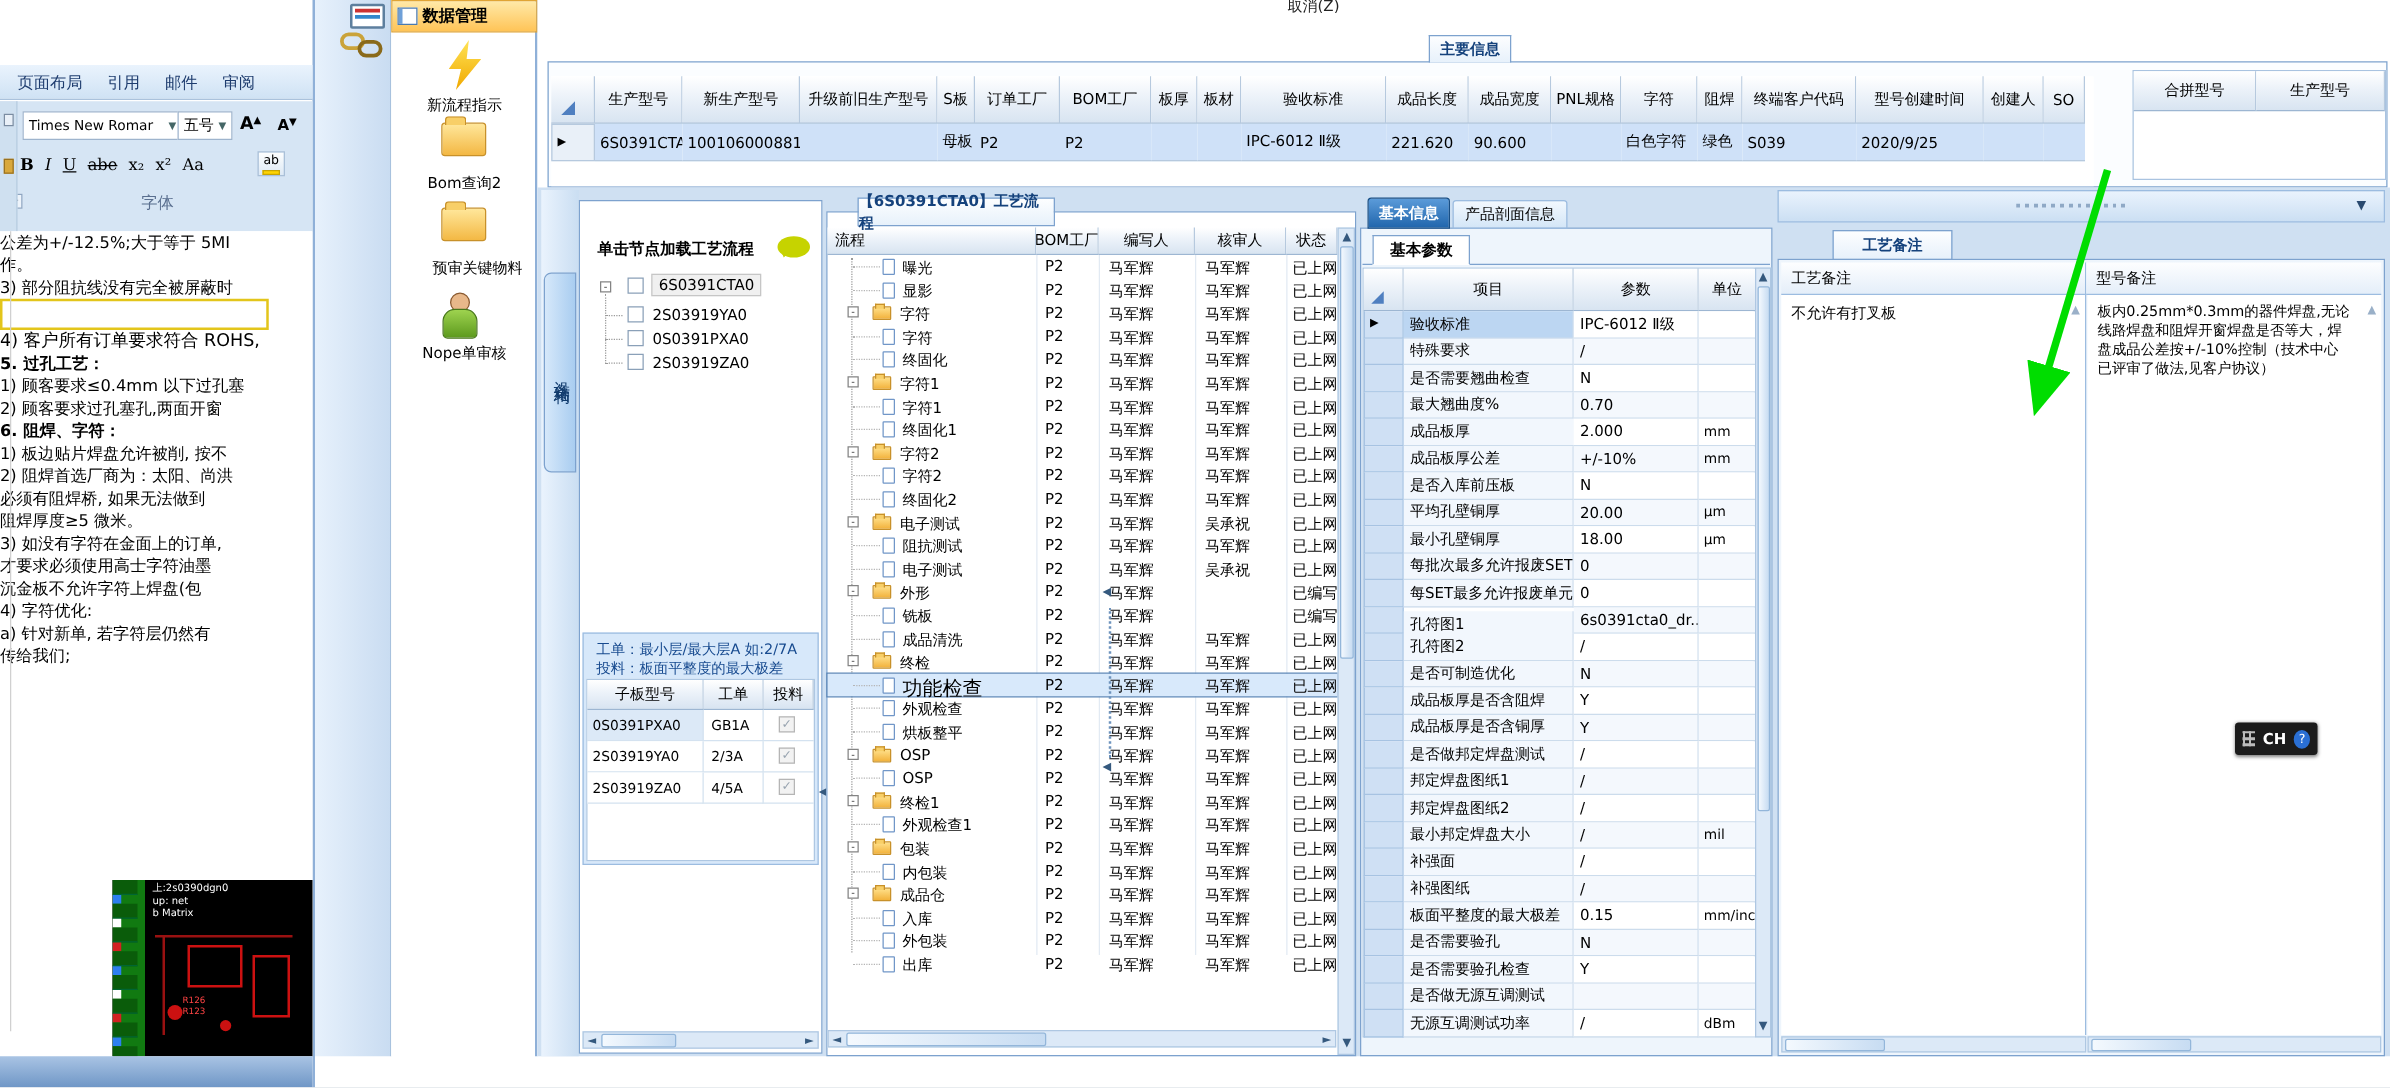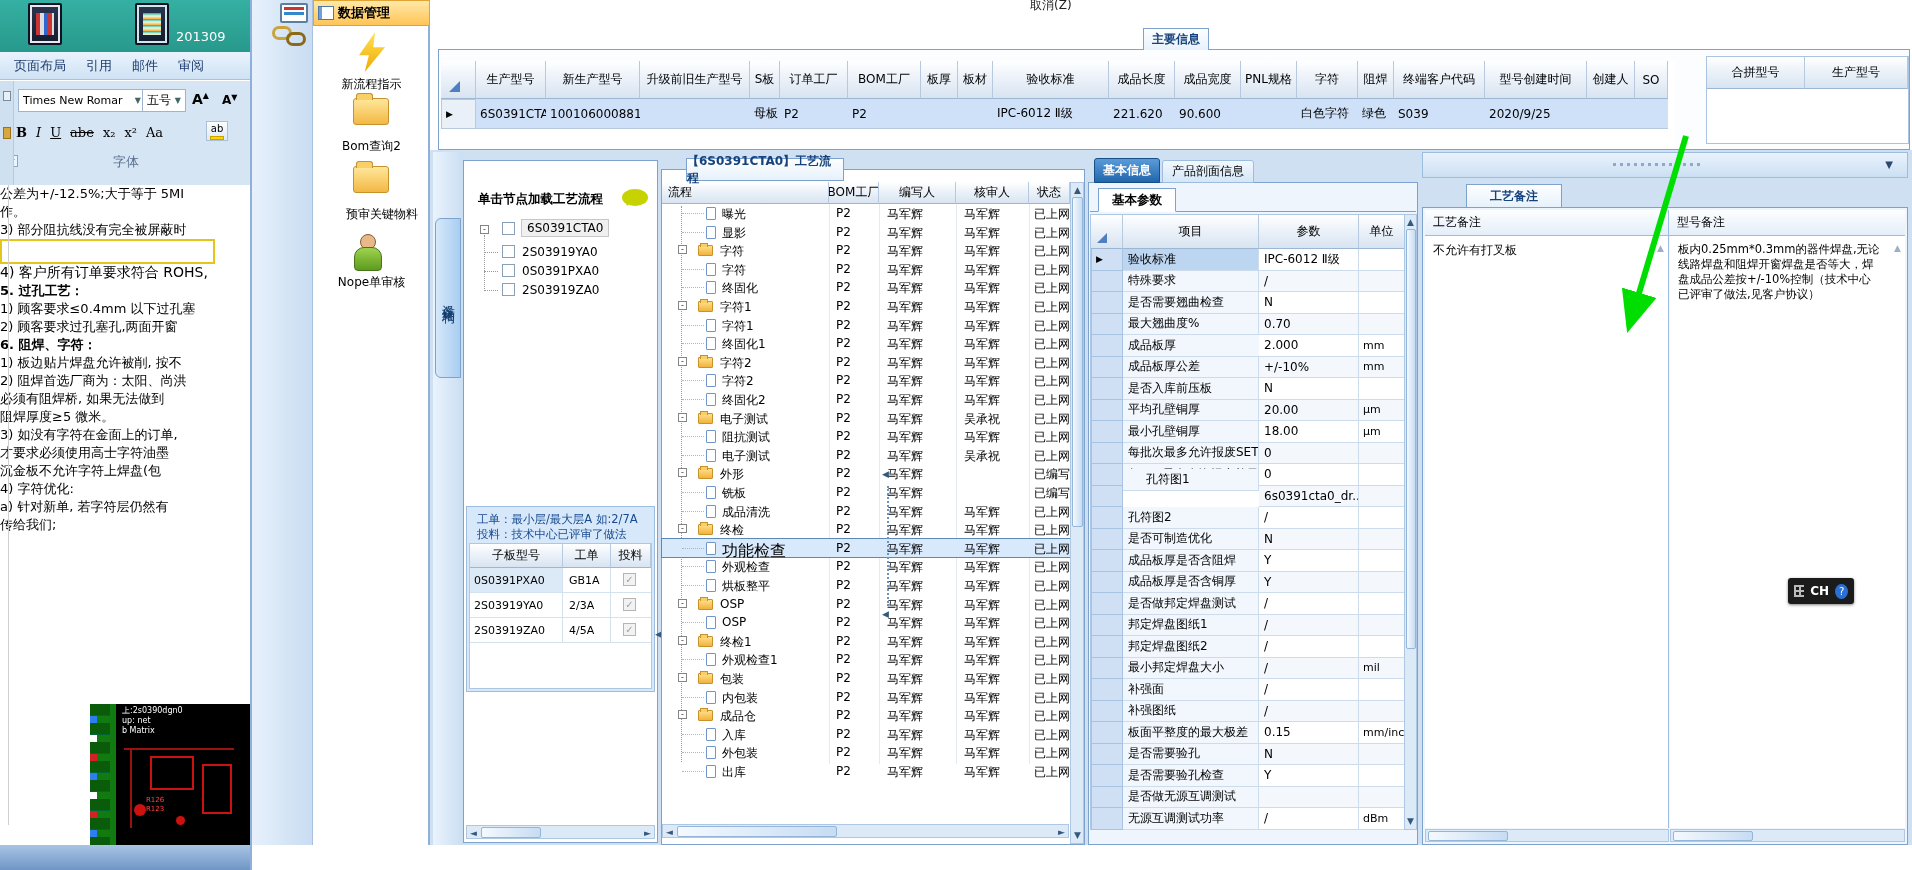--- a/index.html
+++ b/index.html
@@ -30,29 +30,20 @@
 .bubble:after{content:"";position:absolute;left:3px;bottom:-5px;border:5px solid transparent;border-top-color:#c6d300;border-left-width:2px}
 .vtext{writing-mode:vertical-rl;text-orientation:upright;letter-spacing:2px}
 .dots3x3{width:12px;height:12px;background:repeating-linear-gradient(#bbb 0 2px,transparent 2px 5px),repeating-linear-gradient(90deg,#bbb 0 2px,transparent 2px 5px)}
 </style>
 </head>
 <body>
 
 <div id="root">
 
   <div class="abs" style="left:0;top:0;width:252px;height:870px;background:#fff;border-right:2px solid #8fb0d8;overflow:hidden">
-    <div class="abs" style="left:0;top:0;width:252px;height:52px;background:linear-gradient(#35b0a2,#27998c)">
-      <div class="abs desk-ic" style="left:28px;top:3px">
-          <i></i>
-        </div>
-      <div class="abs desk-ic" style="left:135px;top:3px;box-shadow:inset 0 0 0 2px #cfe9ea">
-          <i style="background:repeating-linear-gradient(#2a8,#dfe 3px,#fa3 6px)"></i>
-        </div>
-      <div class="abs" style="left:176px;top:29px;color:#fff;font-size:13px">201309</div>
-    </div>
     <div class="abs" id="ribbon-tabs" style="left:0;top:52px;width:252px;height:28px;background:linear-gradient(#eaf3fd,#cfe2f4);border-bottom:1px solid #aac2dc;display:flex;align-items:center;gap:20px;padding-left:14px;color:#1e3c6e;font-size:13px">
         <span>页面布局</span>
         <span>引用</span>
         <span>邮件</span>
         <span>审阅</span>
       </div>
     <div class="abs" style="left:0;top:81px;width:252px;height:104px;background:#d6e5f4">
       <div class="abs" style="left:18px;top:8px;width:128px;height:23px;background:#fff;border:1px solid #9eb4cd;display:flex;align-items:center;justify-content:space-between;padding:0 4px">
         <span style="font-size:11px;white-space:nowrap;overflow:hidden">Times New Romar</span>
         <span style="font-size:8px;color:#466">▼</span>
@@ -251,21 +242,21 @@
             <div style="position: absolute; left: 58px; top: 84px; font-size: 12px;">2S03919YA0</div>
             <div style="position: absolute; left: 20px; top: 110px; width: 14px; height: 1px; border-top: 1px dotted rgb(154, 154, 154);"></div>
             <div class="cb" style="position: absolute; left: 38px; top: 103px;"></div>
             <div style="position: absolute; left: 58px; top: 103px; font-size: 12px;">0S0391PXA0</div>
             <div style="position: absolute; left: 20px; top: 129px; width: 14px; height: 1px; border-top: 1px dotted rgb(154, 154, 154);"></div>
             <div class="cb" style="position: absolute; left: 38px; top: 122px;"></div>
             <div style="position: absolute; left: 58px; top: 122px; font-size: 12px;">2S03919ZA0</div>
           </div>
         <div class="abs" style="left:2px;top:345px;width:189px;height:186px;background:#d7e8fa;border:1px solid #9cbce0">
           <div class="abs" style="left:10px;top:5px;font-size:11.5px;color:#174a8f">工单：最小层/最大层A 如:2/7A</div>
-          <div class="abs" style="left:10px;top:20px;font-size:11.5px;color:#174a8f">投料：技术中心已评审了做法</div>
+          <div class="abs" style="left:10px;top:20px;font-size:11.5px;color:#174a8f">投料：板面平整度的最大极差</div>
           <div class="abs" id="sub-table" style="left:2px;top:36px;width:183px;height:146px;background:#fff;border:1px solid #aec7e2">
               <div class="hdrcell" style="left: 0px; top: 0px; width: 93px; height: 24px;">子板型号</div>
               <div class="hdrcell" style="left: 93px; top: 0px; width: 48px; height: 24px;">工单</div>
               <div class="hdrcell" style="left: 141px; top: 0px; width: 40px; height: 24px;">投料</div>
               <div class="cell" style="left: 0px; top: 24px; width: 93px; height: 25px; background: rgb(220, 233, 247); border-bottom: 1px solid rgb(212, 226, 240); border-right: 1px solid rgb(212, 226, 240); padding-left: 4px; font-size: 11px;">0S0391PXA0</div>
               <div class="cell" style="left: 93px; top: 24px; width: 48px; height: 25px; border-bottom: 1px solid rgb(212, 226, 240); border-right: 1px solid rgb(212, 226, 240); padding-left: 6px; font-size: 11px;">GB1A</div>
               <div class="cell" style="left: 141px; top: 24px; width: 40px; height: 25px; border-bottom: 1px solid rgb(212, 226, 240);">
                 <div class="cb" style="position: absolute; left: 12px; top: 5px; background: rgb(242, 242, 242); border-color: rgb(181, 181, 181);">✓</div>
               </div>
               <div class="cell" style="left: 0px; top: 49px; width: 93px; height: 25px; background: rgb(255, 255, 255); border-bottom: 1px solid rgb(212, 226, 240); border-right: 1px solid rgb(212, 226, 240); padding-left: 4px; font-size: 11px;">2S03919YA0</div>
@@ -659,21 +650,21 @@
           <div class="cell" style="left: 268px; top: 206px; width: 46px; height: 21.5px; background: rgb(255, 255, 255); border-bottom: 1px solid rgb(204, 220, 236); padding-left: 4px; font-size: 11px;">μm</div>
           <div class="cell" style="left: 0px; top: 227.5px; width: 32px; height: 21.5px; background: rgb(207, 224, 244); border-top: none; border-right: 1px solid rgb(167, 195, 226); border-bottom: 1px solid rgb(167, 195, 226); border-left: 1px solid rgb(167, 195, 226); border-image: initial; font-size: 9px; padding-left: 4px;"></div>
           <div class="cell" style="left: 32px; top: 227.5px; width: 136px; height: 21.5px; background: rgb(242, 247, 253); border-bottom: 1px solid rgb(204, 220, 236); border-right: 1px solid rgb(204, 220, 236); padding-left: 5px; font-size: 12px;">每批次最多允许报废SET</div>
           <div class="cell" style="left: 168px; top: 227.5px; width: 100px; height: 21.5px; background: rgb(244, 248, 253); border-bottom: 1px solid rgb(204, 220, 236); border-right: 1px solid rgb(204, 220, 236); padding-left: 5px; font-size: 12px;">0</div>
           <div class="cell" style="left: 268px; top: 227.5px; width: 46px; height: 21.5px; background: rgb(244, 248, 253); border-bottom: 1px solid rgb(204, 220, 236); padding-left: 4px; font-size: 11px;"></div>
           <div class="cell" style="left: 0px; top: 249px; width: 32px; height: 21.5px; background: rgb(207, 224, 244); border-top: none; border-right: 1px solid rgb(167, 195, 226); border-bottom: 1px solid rgb(167, 195, 226); border-left: 1px solid rgb(167, 195, 226); border-image: initial; font-size: 9px; padding-left: 4px;"></div>
           <div class="cell" style="left: 32px; top: 249px; width: 136px; height: 21.5px; background: rgb(242, 247, 253); border-bottom: 1px solid rgb(204, 220, 236); border-right: 1px solid rgb(204, 220, 236); padding-left: 5px; font-size: 12px;">每SET最多允许报废单元</div>
           <div class="cell" style="left: 168px; top: 249px; width: 100px; height: 21.5px; background: rgb(255, 255, 255); border-bottom: 1px solid rgb(204, 220, 236); border-right: 1px solid rgb(204, 220, 236); padding-left: 5px; font-size: 12px;">0</div>
           <div class="cell" style="left: 268px; top: 249px; width: 46px; height: 21.5px; background: rgb(255, 255, 255); border-bottom: 1px solid rgb(204, 220, 236); padding-left: 4px; font-size: 11px;"></div>
           <div class="cell" style="left: 0px; top: 270.5px; width: 32px; height: 21.5px; background: rgb(207, 224, 244); border-top: none; border-right: 1px solid rgb(167, 195, 226); border-bottom: 1px solid rgb(167, 195, 226); border-left: 1px solid rgb(167, 195, 226); border-image: initial; font-size: 9px; padding-left: 4px;"></div>
-          <div class="cell" style="left: 32px; top: 254px; width: 136px; height: 21.5px; background: rgb(242, 247, 253); border-bottom: 1px solid rgb(204, 220, 236); border-right: 1px solid rgb(204, 220, 236); padding-left: 23px; font-size: 12px;">孔符图1</div>
+          <div class="cell" style="left: 32px; top: 274px; width: 136px; height: 21.5px; background: rgb(242, 247, 253); border-bottom: 1px solid rgb(204, 220, 236); border-right: 1px solid rgb(204, 220, 236); padding-left: 5px; font-size: 12px;">孔符图1</div>
           <div class="cell" style="left: 168px; top: 270.5px; width: 100px; height: 21.5px; background: rgb(244, 248, 253); border-bottom: 1px solid rgb(204, 220, 236); border-right: 1px solid rgb(204, 220, 236); padding-left: 5px; font-size: 12px;">6s0391cta0_dr...</div>
           <div class="cell" style="left: 268px; top: 270.5px; width: 46px; height: 21.5px; background: rgb(244, 248, 253); border-bottom: 1px solid rgb(204, 220, 236); padding-left: 4px; font-size: 11px;"></div>
           <div class="cell" style="left: 0px; top: 292px; width: 32px; height: 21.5px; background: rgb(207, 224, 244); border-top: none; border-right: 1px solid rgb(167, 195, 226); border-bottom: 1px solid rgb(167, 195, 226); border-left: 1px solid rgb(167, 195, 226); border-image: initial; font-size: 9px; padding-left: 4px;"></div>
           <div class="cell" style="left: 32px; top: 292px; width: 136px; height: 21.5px; background: rgb(242, 247, 253); border-bottom: 1px solid rgb(204, 220, 236); border-right: 1px solid rgb(204, 220, 236); padding-left: 5px; font-size: 12px;">孔符图2</div>
           <div class="cell" style="left: 168px; top: 292px; width: 100px; height: 21.5px; background: rgb(255, 255, 255); border-bottom: 1px solid rgb(204, 220, 236); border-right: 1px solid rgb(204, 220, 236); padding-left: 5px; font-size: 12px;">/</div>
           <div class="cell" style="left: 268px; top: 292px; width: 46px; height: 21.5px; background: rgb(255, 255, 255); border-bottom: 1px solid rgb(204, 220, 236); padding-left: 4px; font-size: 11px;"></div>
           <div class="cell" style="left: 0px; top: 313.5px; width: 32px; height: 21.5px; background: rgb(207, 224, 244); border-top: none; border-right: 1px solid rgb(167, 195, 226); border-bottom: 1px solid rgb(167, 195, 226); border-left: 1px solid rgb(167, 195, 226); border-image: initial; font-size: 9px; padding-left: 4px;"></div>
           <div class="cell" style="left: 32px; top: 313.5px; width: 136px; height: 21.5px; background: rgb(242, 247, 253); border-bottom: 1px solid rgb(204, 220, 236); border-right: 1px solid rgb(204, 220, 236); padding-left: 5px; font-size: 12px;">是否可制造优化</div>
           <div class="cell" style="left: 168px; top: 313.5px; width: 100px; height: 21.5px; background: rgb(244, 248, 253); border-bottom: 1px solid rgb(204, 220, 236); border-right: 1px solid rgb(204, 220, 236); padding-left: 5px; font-size: 12px;">N</div>
           <div class="cell" style="left: 268px; top: 313.5px; width: 46px; height: 21.5px; background: rgb(244, 248, 253); border-bottom: 1px solid rgb(204, 220, 236); padding-left: 4px; font-size: 11px;"></div>

